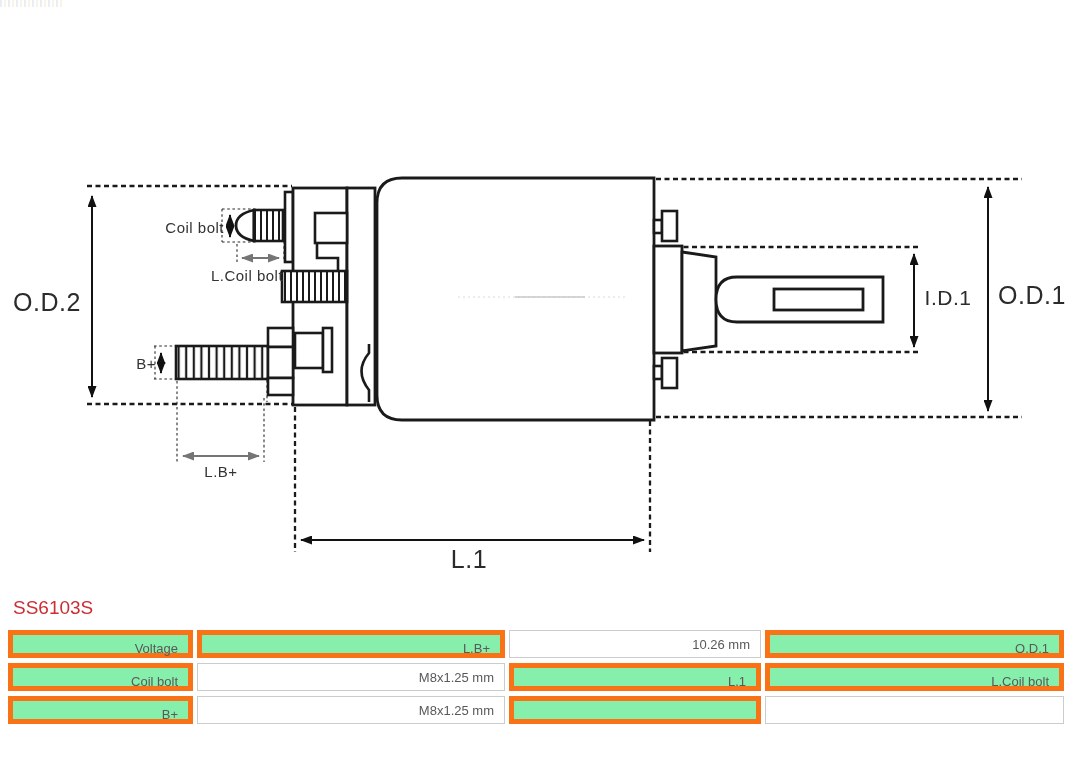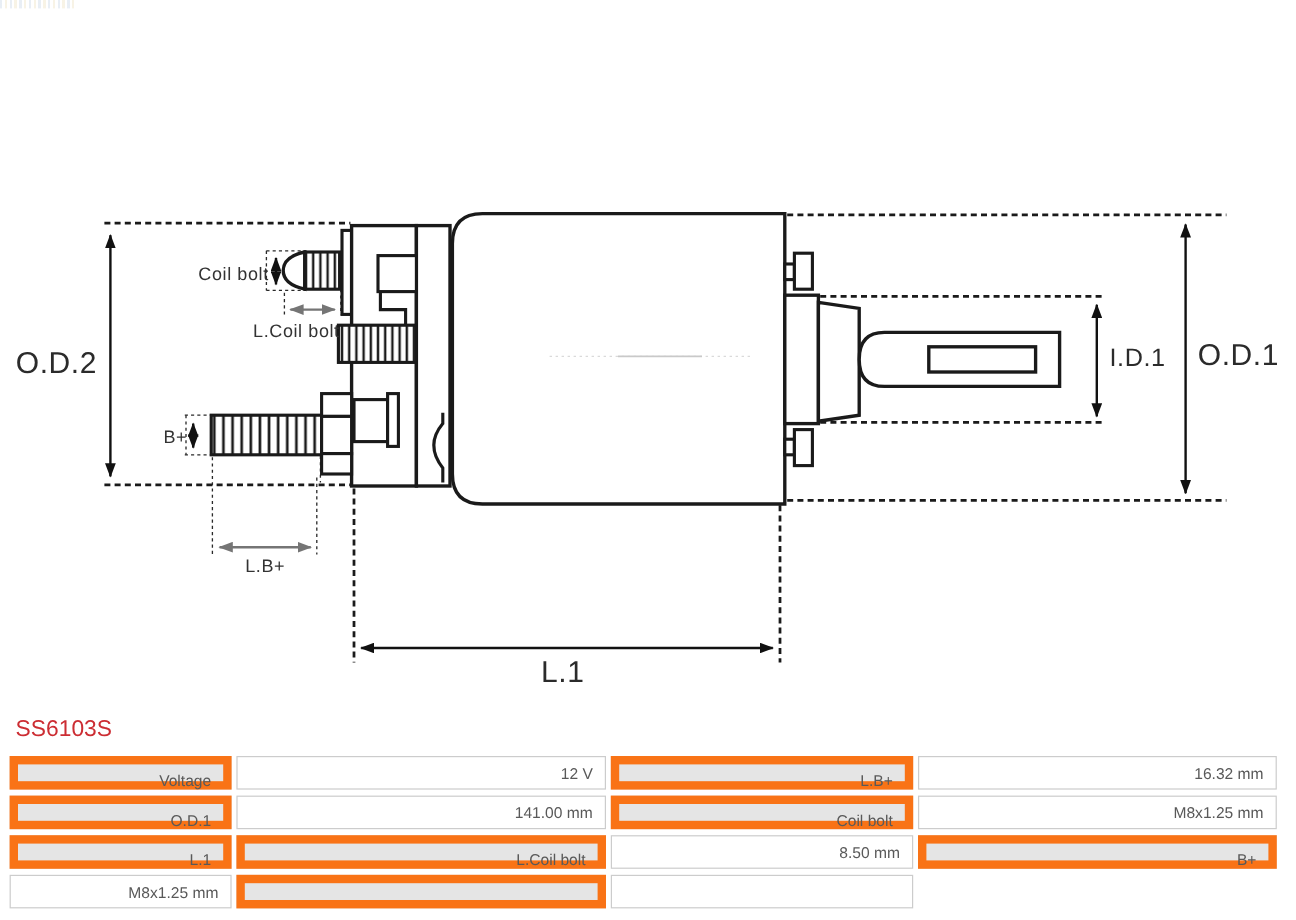--- a/index.html
+++ b/index.html
@@ -33,21 +33,21 @@
   
   .part-number{position:absolute;left:13px;top:597px;font-size:19px;
     font-weight:400;color:#cc2d33;}
 
   
   .spec-table{position:absolute;left:8px;top:630px;width:1064px;
     display:grid;grid-template-columns:185px 308px 252px 299px;
     column-gap:4px;row-gap:5px;}
   .cell{height:28px;line-height:27px;font-size:13px;color:#595959;
     text-align:right;padding-right:10px;box-sizing:border-box;}
-  .lbl{background:#e5e5e5;border:7px solid #f97316;}
+  .lbl{background:#86efac;border:5px solid #f97316;}
   .val{background:#ffffff;border:1px solid #cccccc;}
 </style>
 </head>
 <body>
 
 <div class="stage">
 
   <div class="logo-remnant"></div>
 
   <svg class="drawing" width="1080" height="595" viewBox="0 0 1080 595">
@@ -156,32 +156,29 @@
     <text class="t-sm" x="224" y="233" text-anchor="end">Coil bolt</text>
     <text class="t-sm" x="247" y="281" text-anchor="middle">L.Coil bolt</text>
     <text class="t-sm" x="156" y="369" text-anchor="end">B+</text>
     <text class="t-sm" x="221" y="477" text-anchor="middle">L.B+</text>
   </svg>
 
   <div class="part-number">SS6103S</div>
 
   <div class="spec-table">
     <div class="cell lbl">Voltage</div>
-    <div class="cell val">12 V</div>
     <div class="cell lbl">L.B+</div>
-    <div class="cell val">16.32 mm</div>
+    <div class="cell val">10.26 mm</div>
 
     <div class="cell lbl">O.D.1</div>
-    <div class="cell val">141.00 mm</div>
     <div class="cell lbl">Coil bolt</div>
     <div class="cell val">M8x1.25 mm</div>
 
     <div class="cell lbl">L.1</div>
     <div class="cell lbl">L.Coil bolt</div>
-    <div class="cell val">8.50 mm</div>
 
     <div class="cell lbl">B+</div>
     <div class="cell val">M8x1.25 mm</div>
     <div class="cell lbl"></div>
     <div class="cell val"></div>
   </div>
 
 </div>
 
 </body></html>

